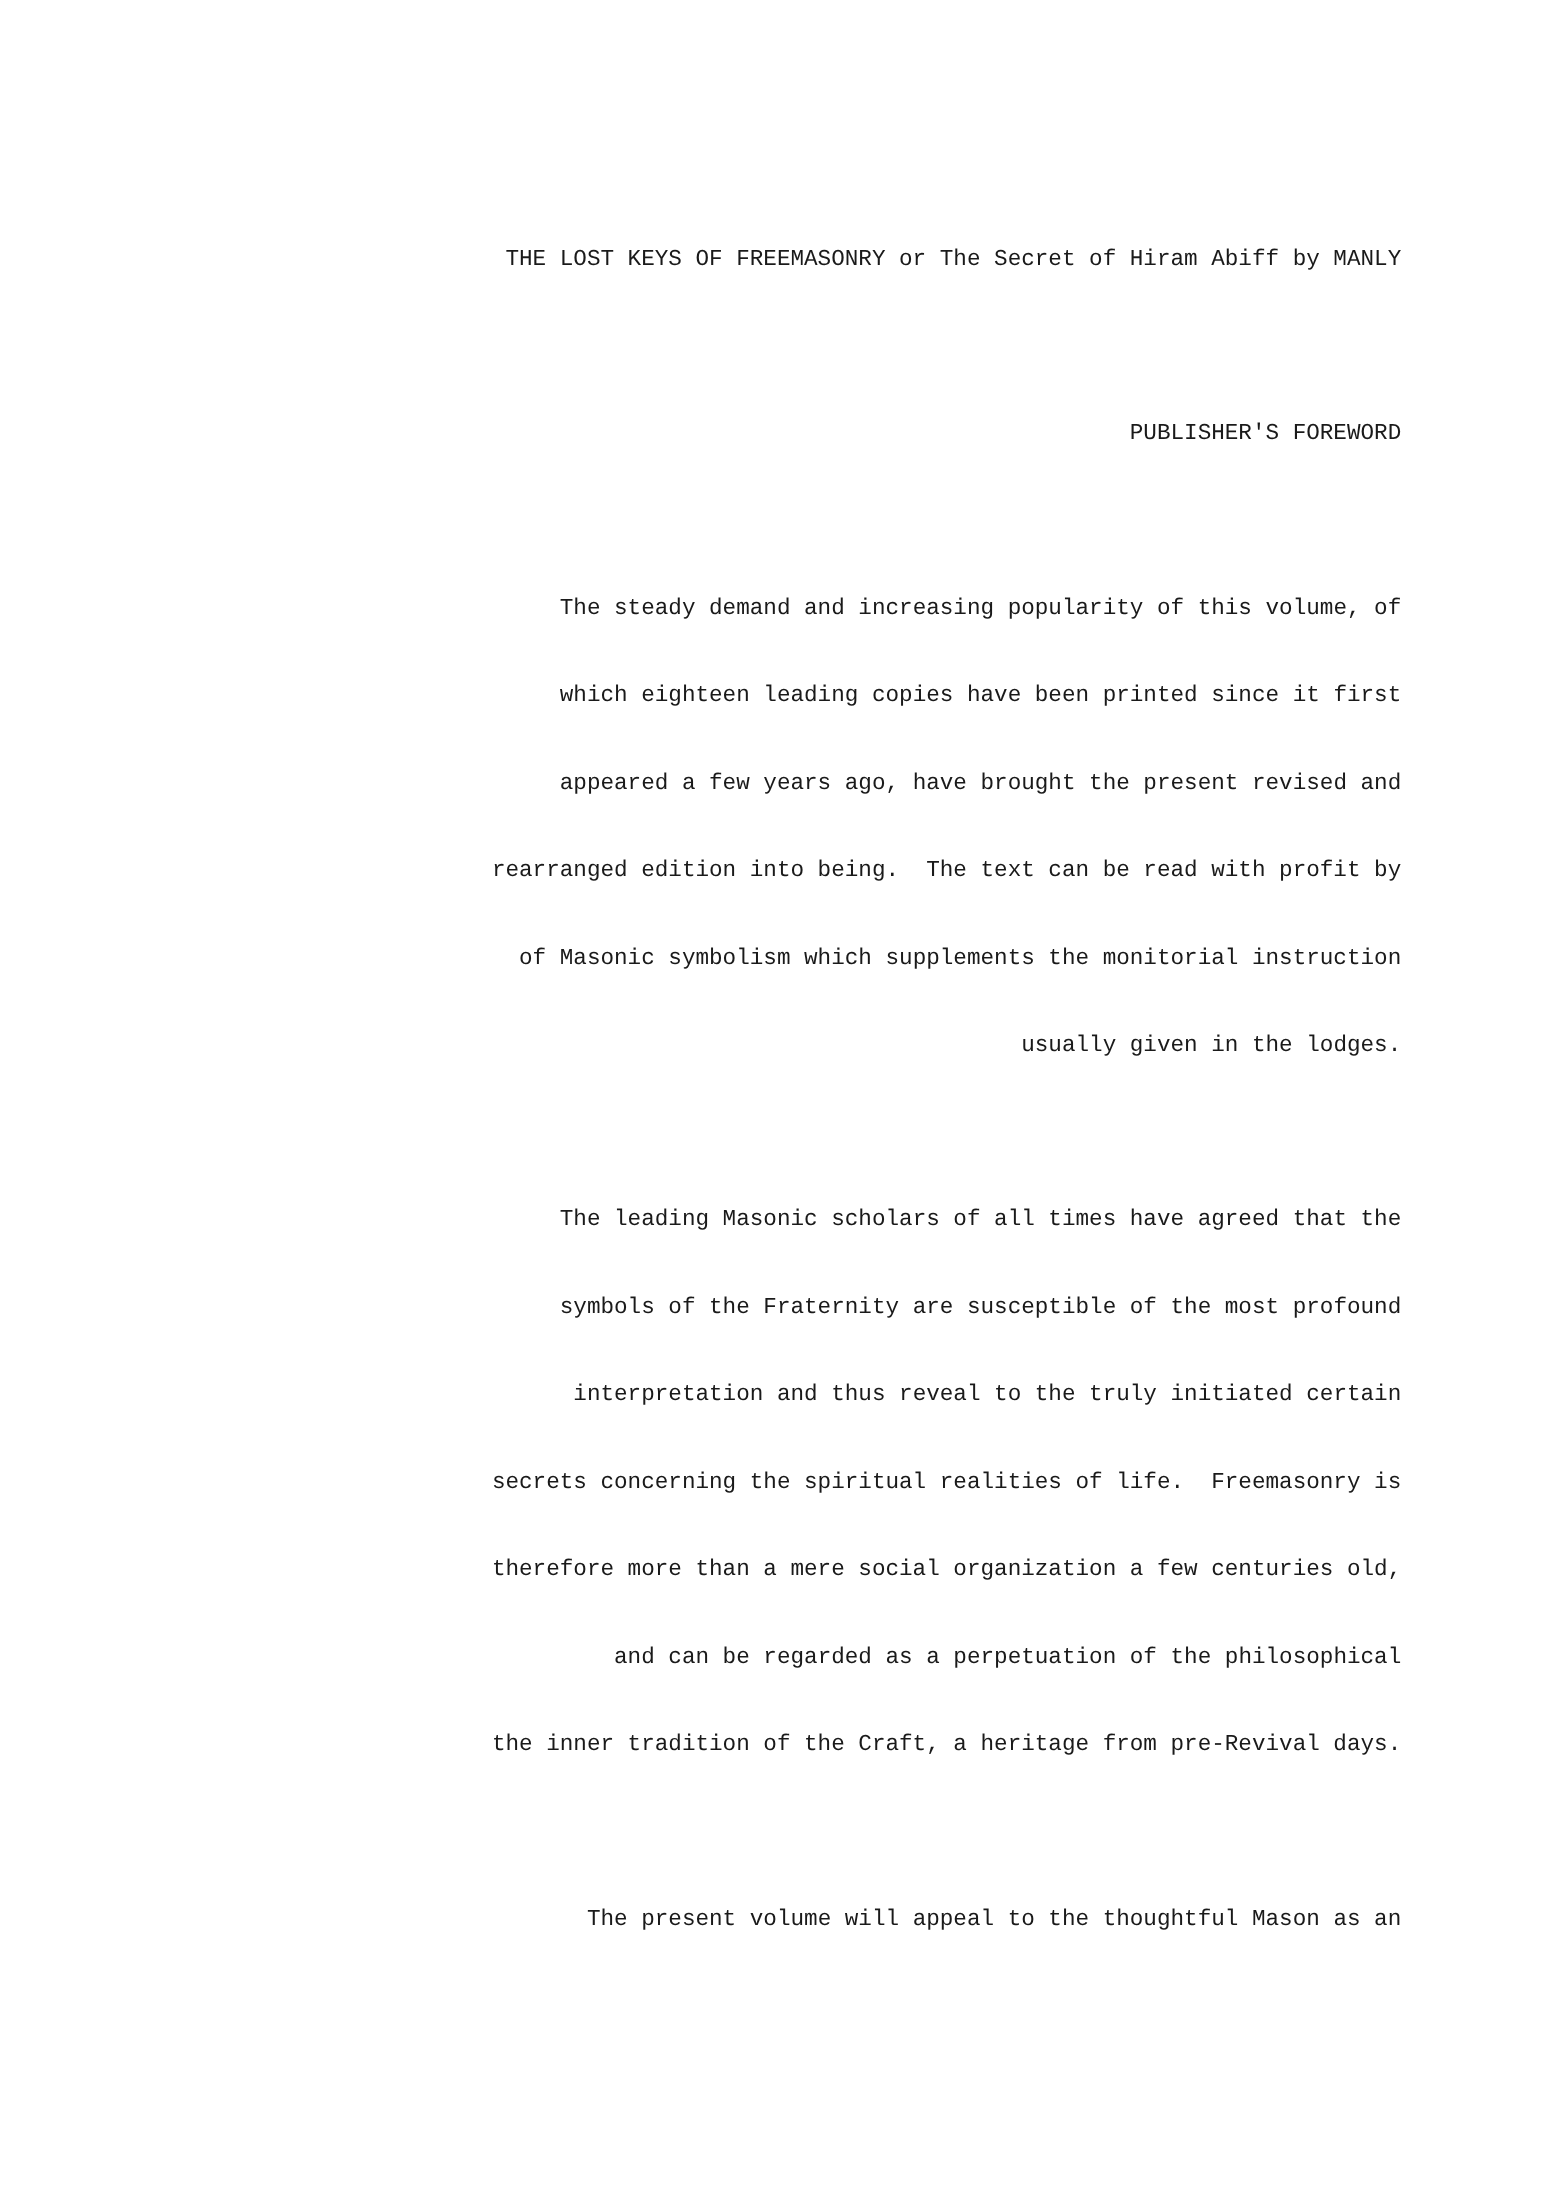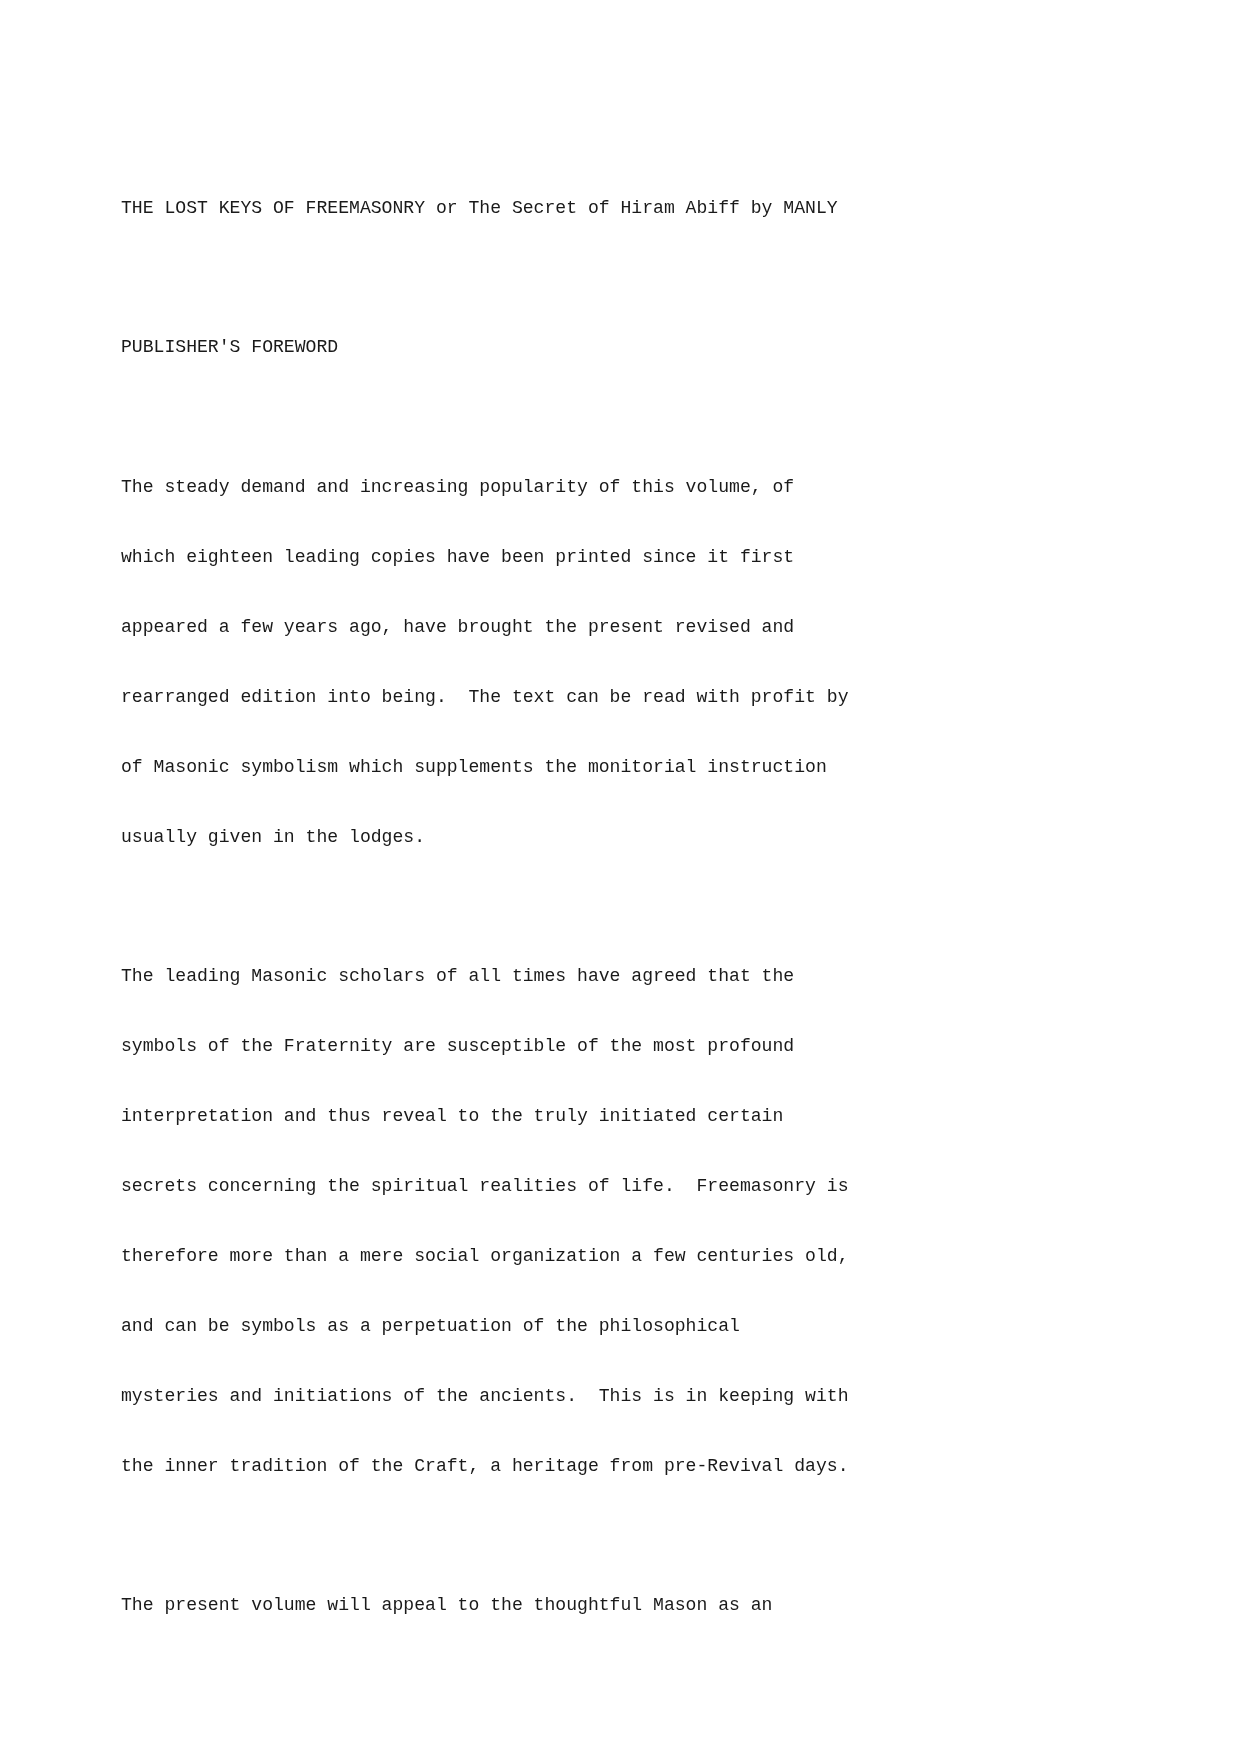--- a/index.html
+++ b/index.html
@@ -19,20 +19,21 @@
     top: 150px;
     width: 1000px;
     font-family: "Liberation Mono", "DejaVu Sans Mono", monospace;
     font-size: 18.1px;
     line-height: 23.3px;
     color: #1a1a1a;
   }
   .block {
     margin: 0 0 23.3px 0;
     white-space: pre;
+    text-align: right;
   }
   .line {
     display: block;
     white-space: pre;
   }
 </style>
 </head>
 <body>
 
 <div class="page">
@@ -53,22 +54,21 @@
     <span class="line">of Masonic symbolism which supplements the monitorial instruction</span>
     <span class="line">usually given in the lodges.</span>
   </div>
 
   <div class="block">
     <span class="line">The leading Masonic scholars of all times have agreed that the</span>
     <span class="line">symbols of the Fraternity are susceptible of the most profound</span>
     <span class="line">interpretation and thus reveal to the truly initiated certain</span>
     <span class="line">secrets concerning the spiritual realities of life.  Freemasonry is</span>
     <span class="line">therefore more than a mere social organization a few centuries old,</span>
-    <span class="line">and can be symbols as a perpetuation of the philosophical</span>
-    <span class="line">mysteries and initiations of the ancients.  This is in keeping with</span>
+    <span class="line">and can be regarded as a perpetuation of the philosophical</span>
     <span class="line">the inner tradition of the Craft, a heritage from pre-Revival days.</span>
   </div>
 
   <div class="block">
     <span class="line">The present volume will appeal to the thoughtful Mason as an</span>
     
     
     
     
     

